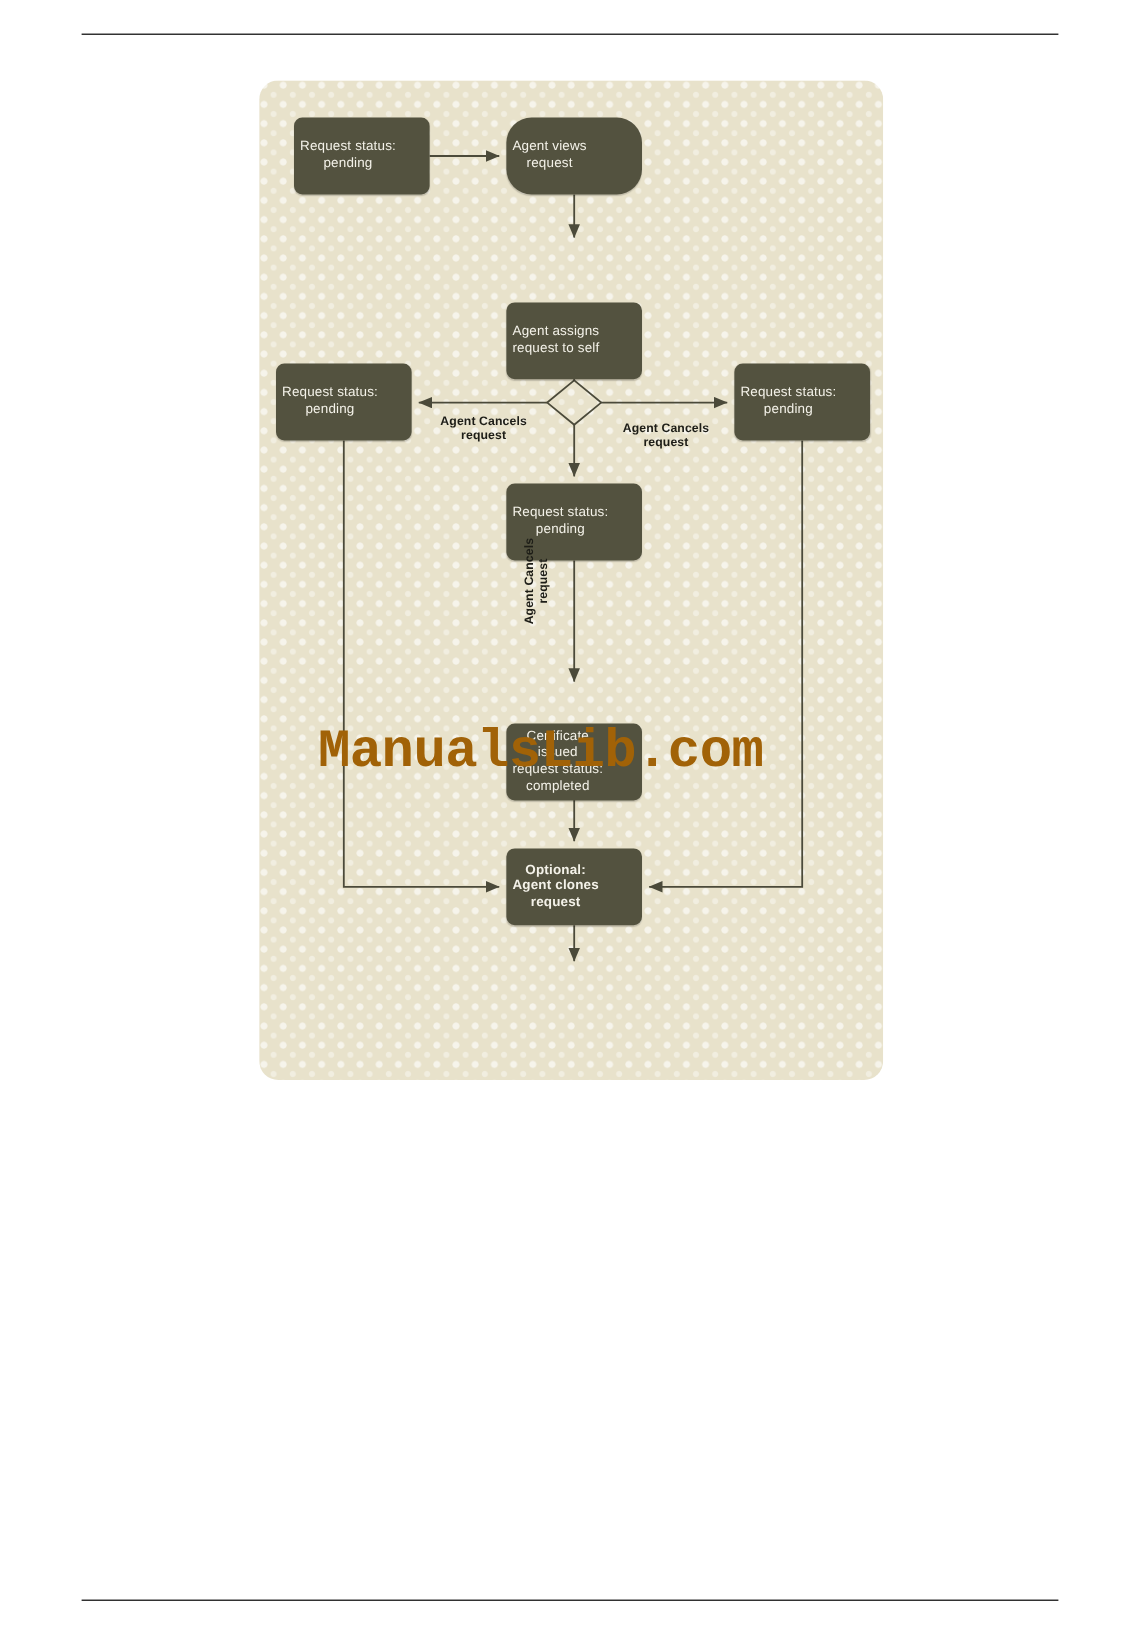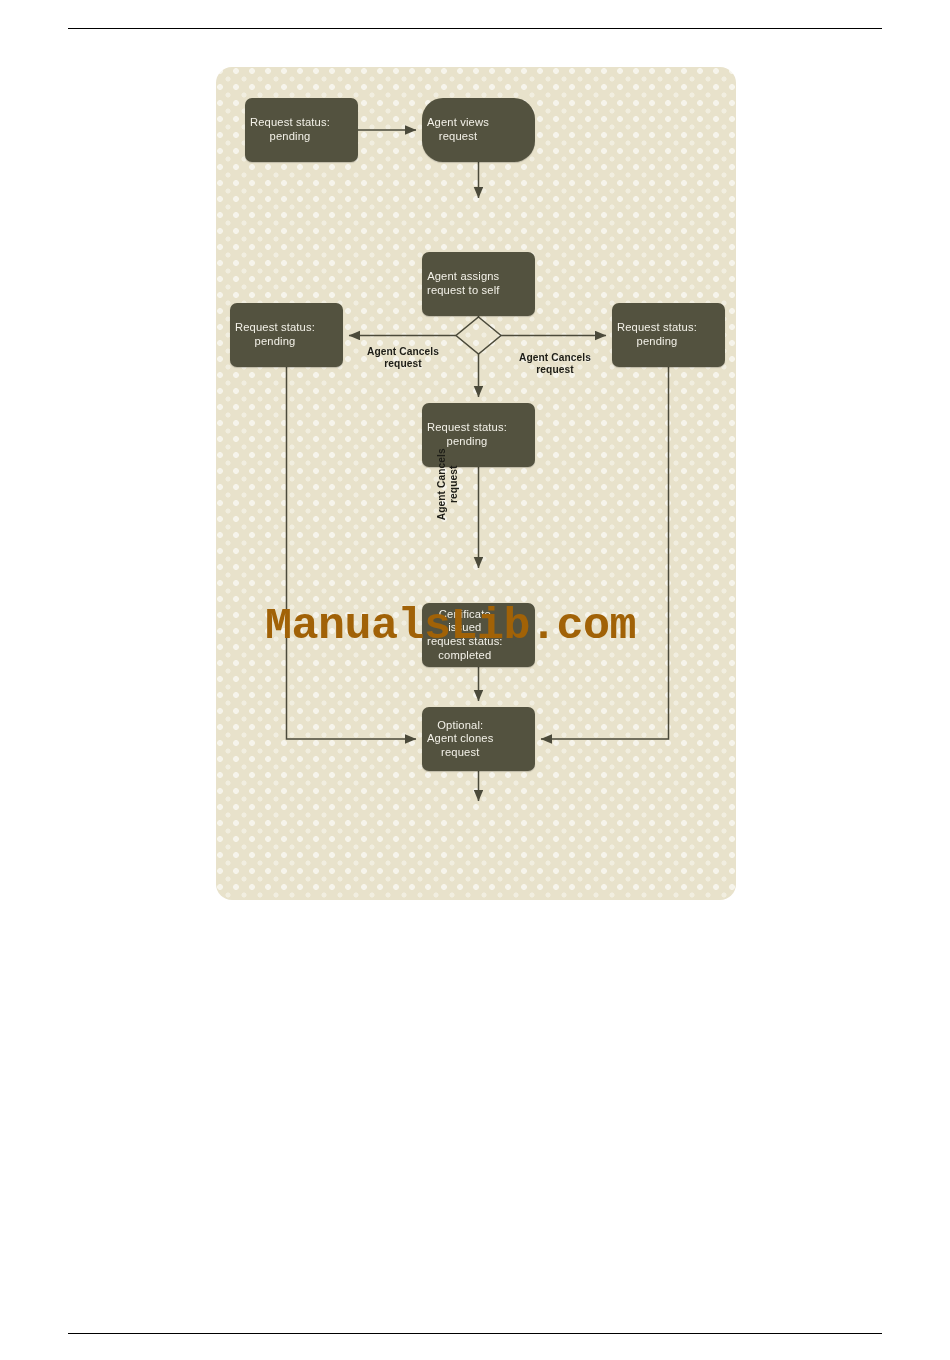--- a/index.html
+++ b/index.html
@@ -73,21 +73,21 @@
   .node .txt { white-space: pre-line; display: block; }
 
   
   #node-req-status-initial { left: 29px;  top: 31px;  width: 113px; height: 64px; }
   #node-agent-views        { left: 206px; top: 31px;  width: 113px; height: 64px; border-radius: 21px; }
   #node-agent-assigns      { left: 206px; top: 137px; width: 113px; height: 64px; margin-top: 48px; }
   #node-req-status-left    { left: 14px;  top: 236px; width: 113px; height: 64px; }
   #node-req-status-right   { left: 396px; top: 236px; width: 113px; height: 64px; }
   #node-req-status-mid     { left: 206px; top: 336px; width: 113px; height: 64px; }
   #node-cert-issued        { left: 206px; top: 536px; width: 113px; height: 64px; }
-  #node-agent-clones       { left: 206px; top: 640px; width: 113px; height: 64px; }
+  #node-agent-clones       { left: 206px; top: 640px; width: 113px; height: 64px; font-weight: bold; }
   #node-cloned-status      { left: 206px; top: 740px; width: 113px; height: 64px; }
 
   
   .edge-label {
     position: absolute;
     font-size: 10.2px;
     font-weight: bold;
     color: #1d1d17;
     text-align: center;
     line-height: 1.2;

